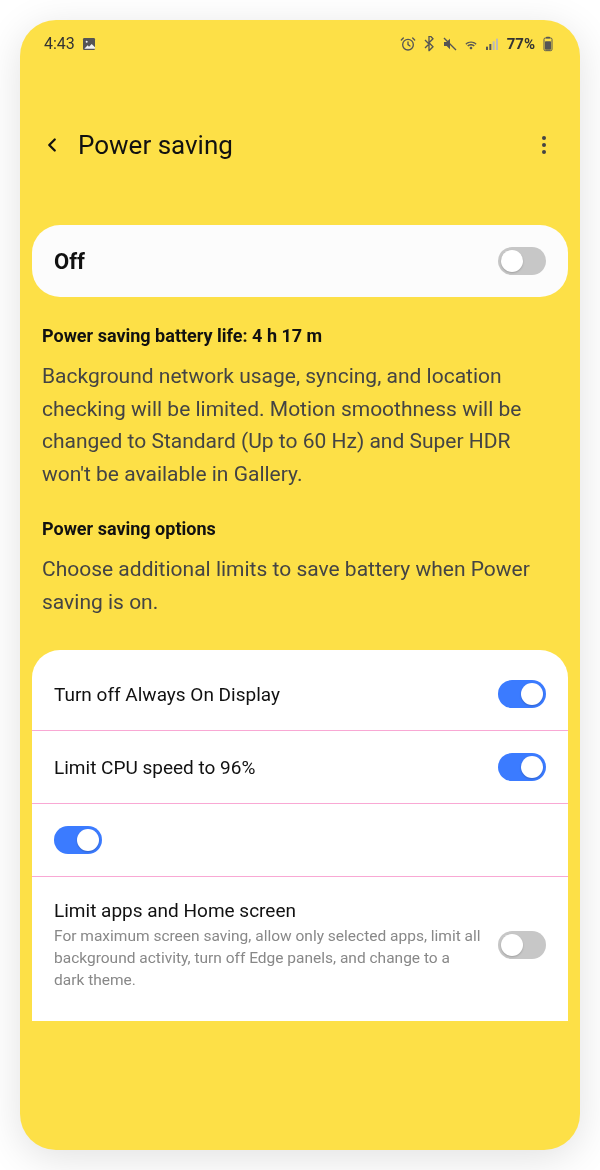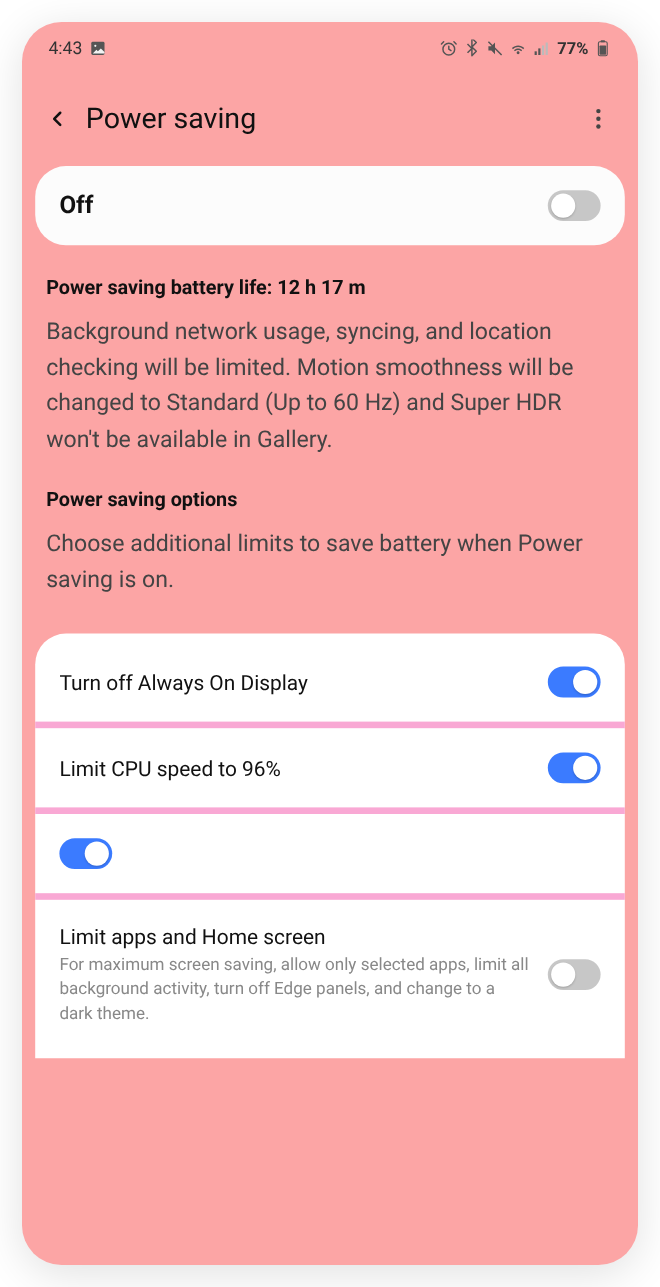--- a/index.html
+++ b/index.html
@@ -6,27 +6,28 @@
     body {
       font-family: -apple-system, BlinkMacSystemFont, 'Segoe UI', Roboto, sans-serif;
       background: #fff;
       display: flex;
       justify-content: center;
       padding: 20px 0;
     }
     .phone {
       width: 560px;
       height: 1130px;
-      background: #fca5a5;
+      background: #fde047;
       border-radius: 36px;
       box-shadow: 0 8px 40px rgba(0,0,0,0.12);
       overflow: hidden;
       position: relative;
       display: flex;
       flex-direction: column;
+      gap: 37px;
     }
     .status-bar {
       display: flex;
       justify-content: space-between;
       align-items: center;
       padding: 14px 24px 6px 24px;
       font-size: 16px;
       color: #333;
     }
     .status-left { display: flex; align-items: center; gap: 6px; }
@@ -73,21 +74,21 @@
     .options-card {
       background: #fff;
       border-radius: 28px 28px 0 0;
       margin: 8px 12px 0 12px;
       padding: 8px 0;
     }
     .option-row {
       display: flex;
       align-items: center;
       padding: 22px 22px;
-      border-bottom: 6px solid #f9a8d4;
+      border-bottom: 1px solid #f9a8d4;
       gap: 14px;
     }
     .option-row:last-child { border-bottom: none; }
     .option-text { flex: 1; }
     .option-label { font-size: 19px; color: #111; }
     .option-desc { font-size: 15.5px; color: #888; line-height: 1.4; margin-top: 4px; }
   </style>
 </head>
 <body>
 
@@ -150,21 +151,21 @@
     <div class="card">
       <div class="main-toggle-row">
         <div class="main-toggle-label">Off</div>
         <div class="toggle" id="main-toggle">
             <div class="knob"></div>
           </div>
       </div>
     </div>
 
     <div class="section-pad">
-      <div class="section-title">Power saving battery life: 12 h 17 m</div>
+      <div class="section-title">Power saving battery life: 4 h 17 m</div>
       <div class="section-body">Background network usage, syncing, and location checking will be limited. Motion smoothness will be changed to Standard (Up to 60 Hz) and Super HDR won't be available in Gallery.</div>
       <div class="section-subtitle">Power saving options</div>
       <div class="section-body">Choose additional limits to save battery when Power saving is on.</div>
     </div>
 
     <div class="options-card" id="options-card">
         <div class="option-row">
           <div class="option-text">
             <div class="option-label">Turn off Always On Display</div>
           </div>

